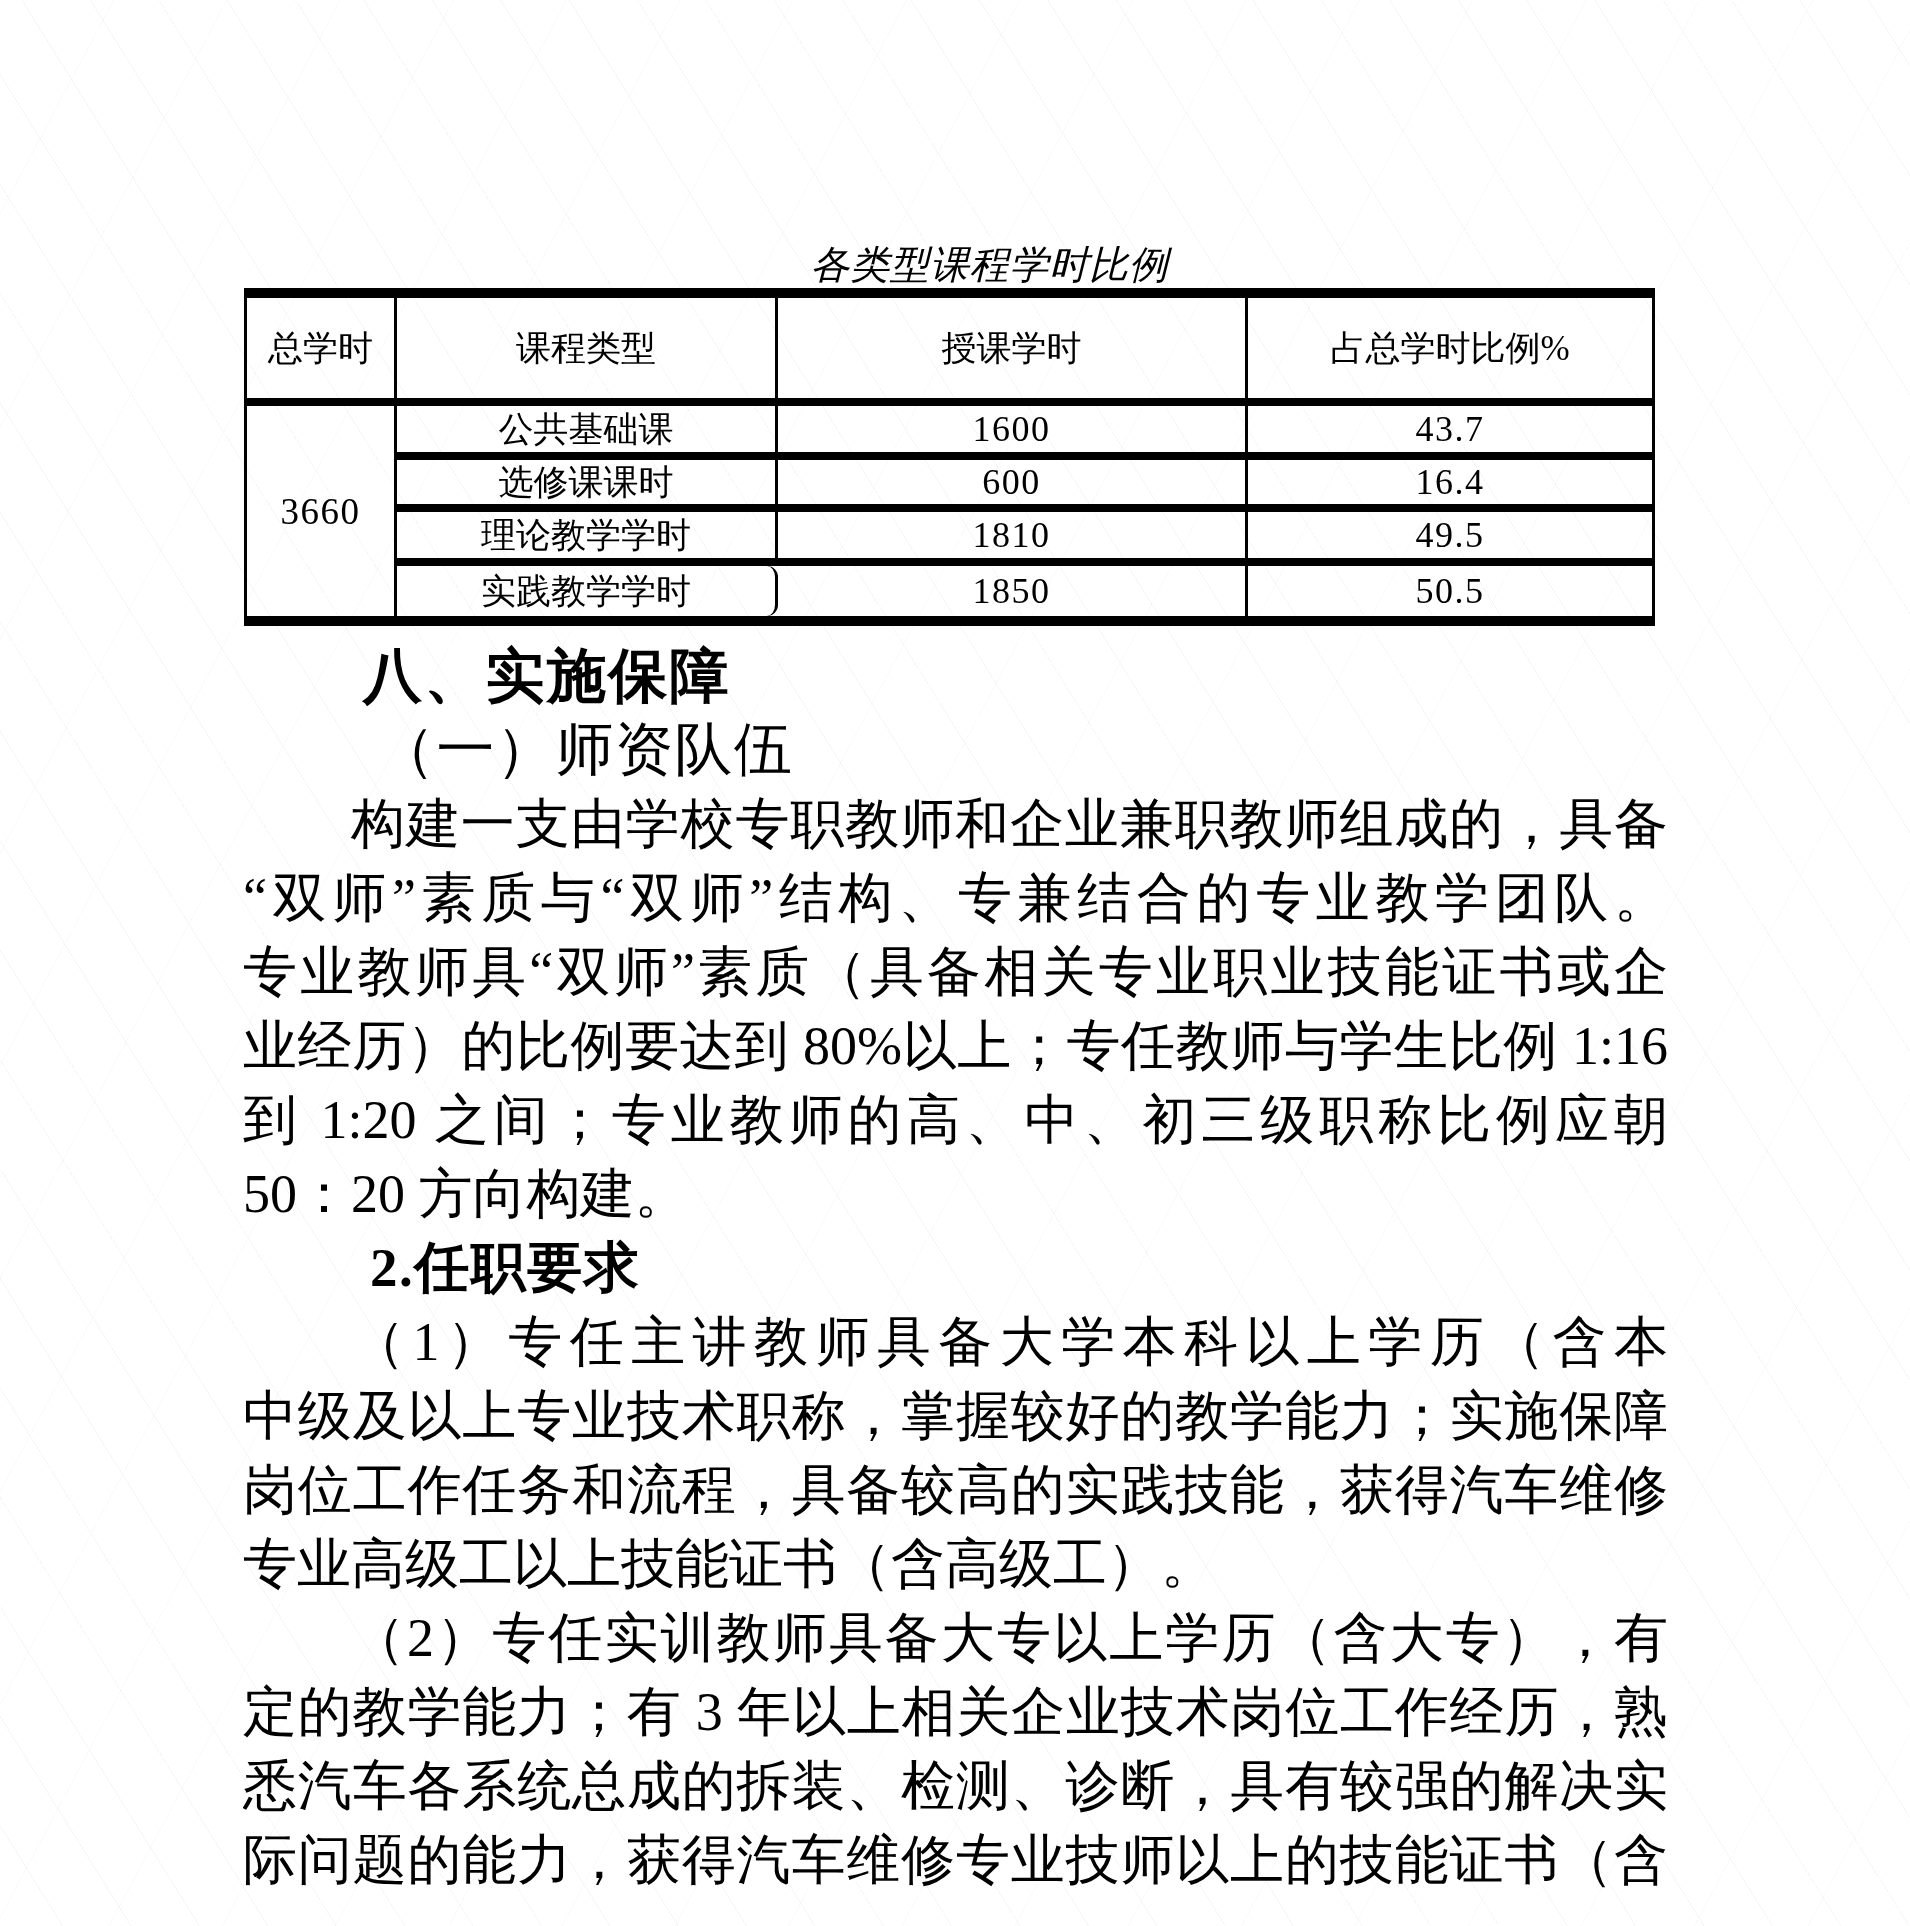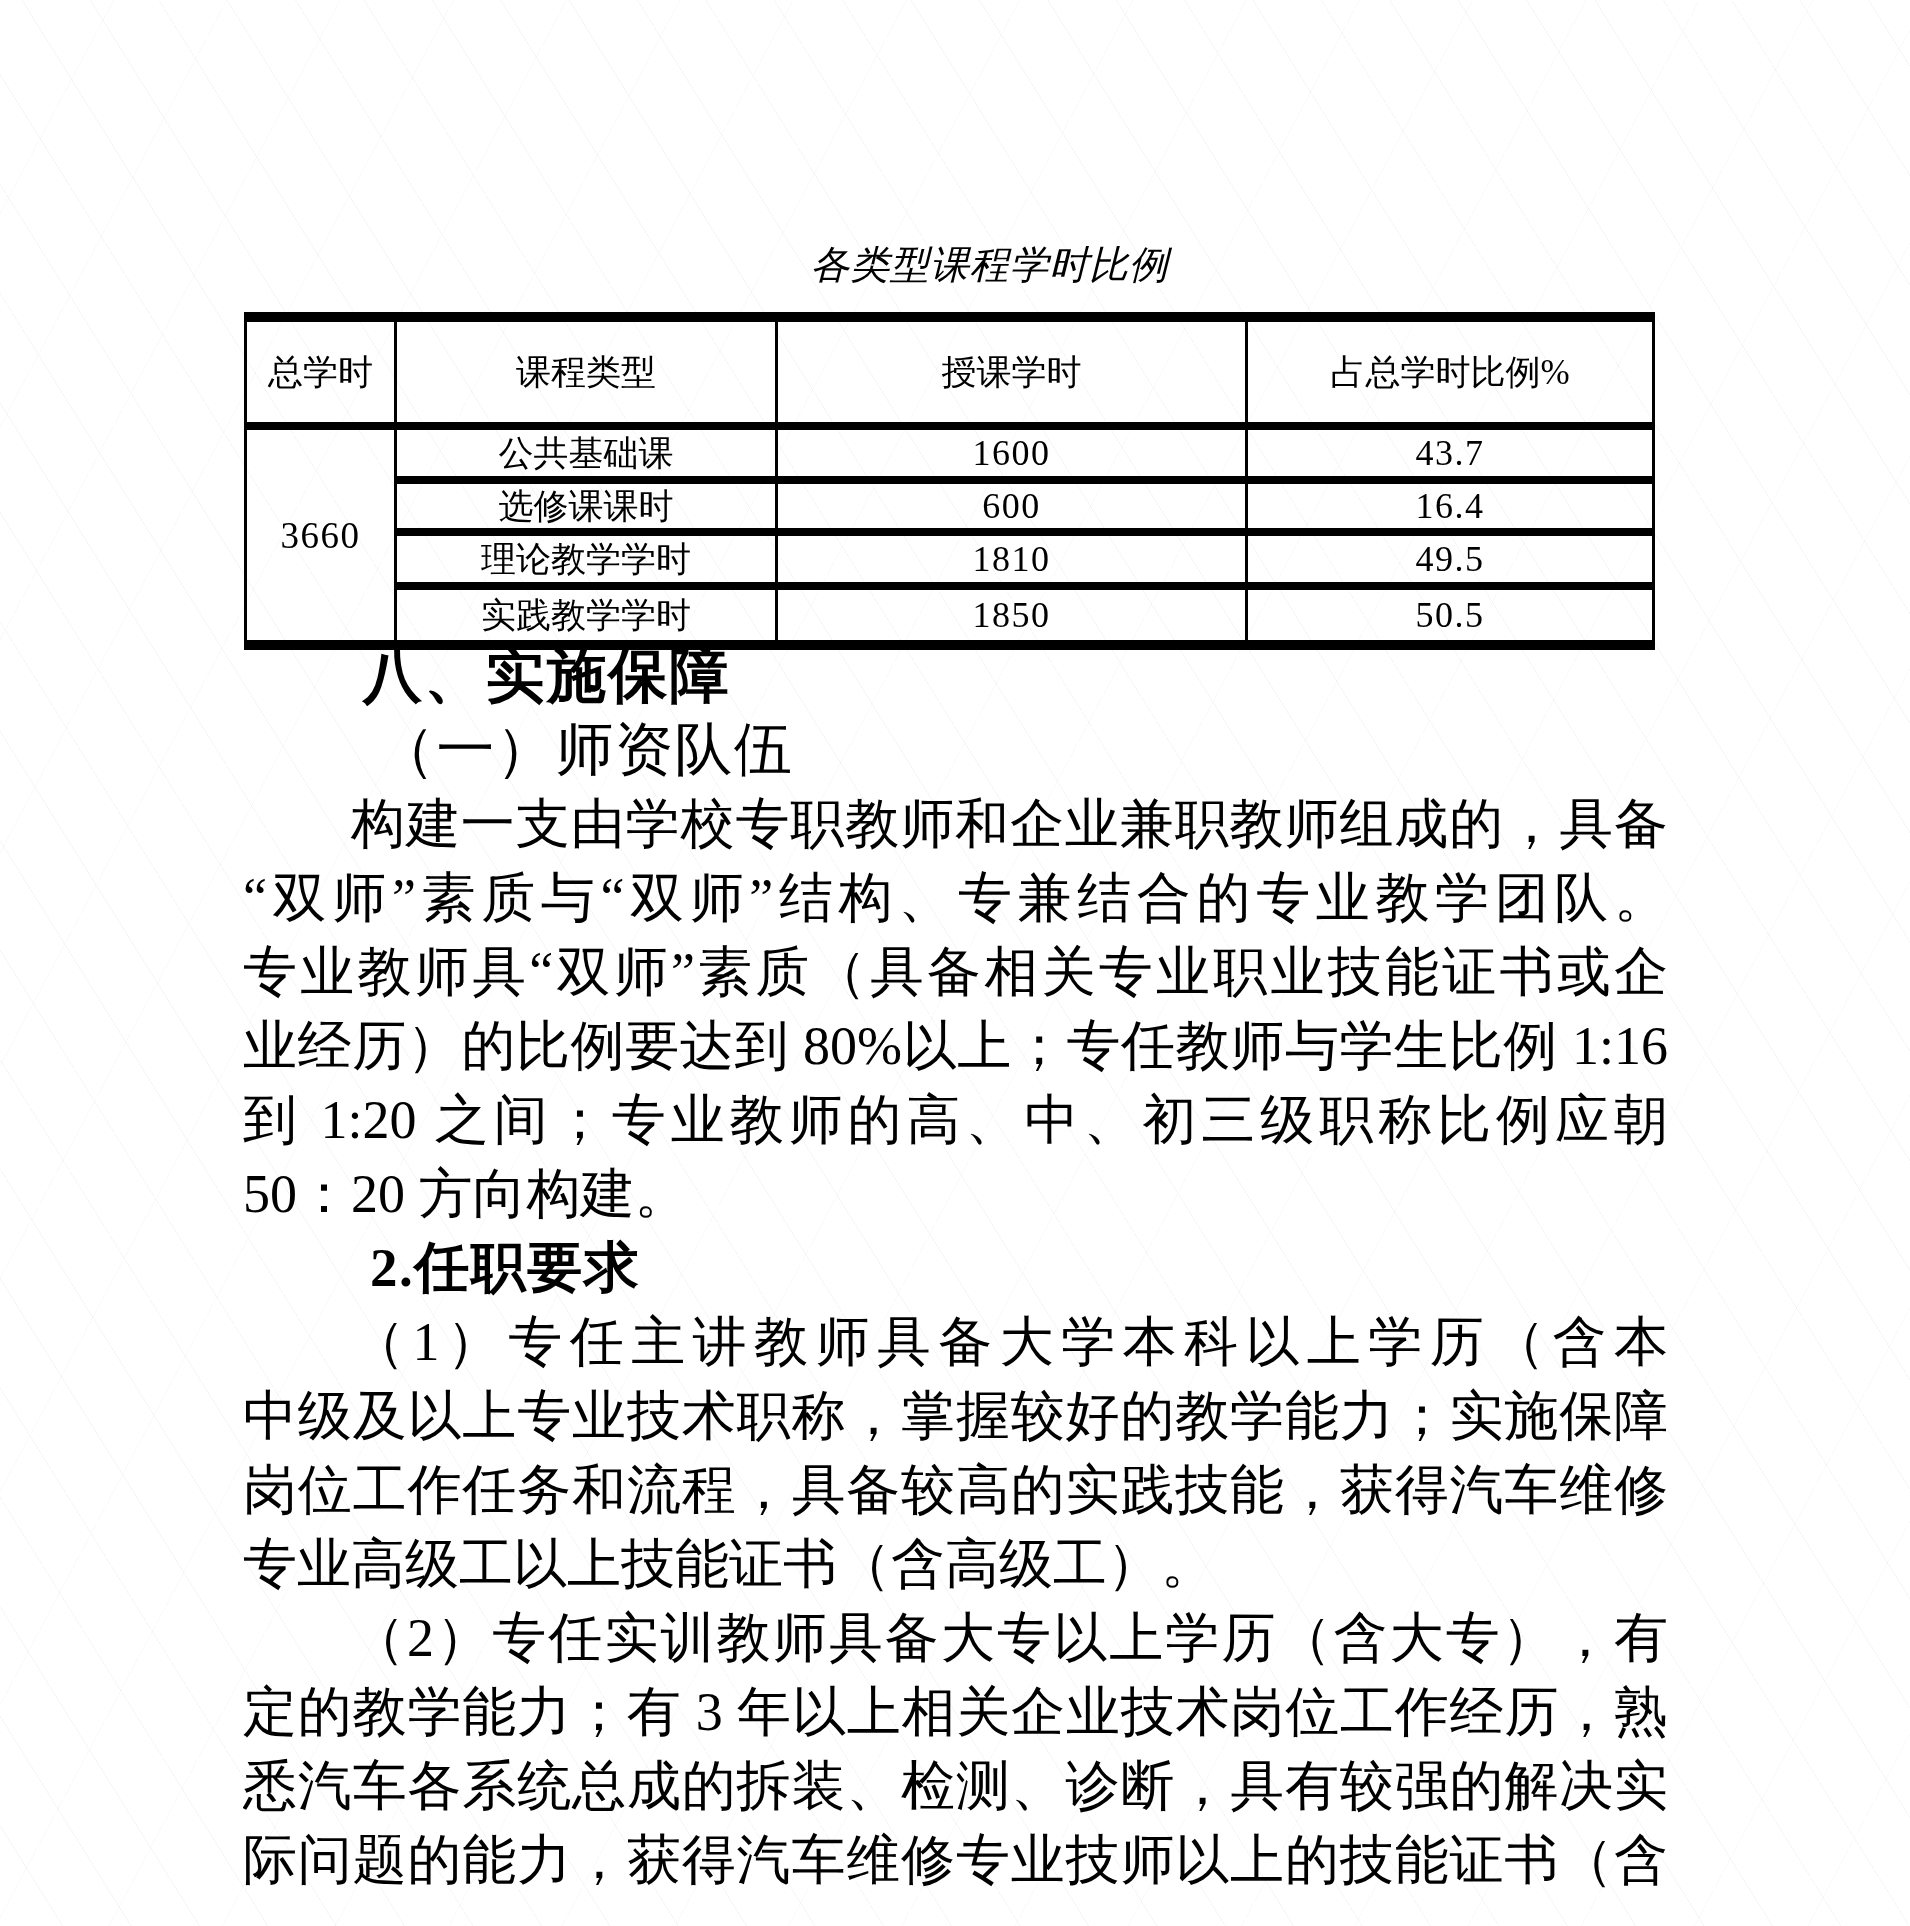--- a/index.html
+++ b/index.html
@@ -22,21 +22,21 @@
 
   .tbl-title{
     position:absolute;left:244px;top:242px;width:1414px;
     text-align:center;text-indent:77px;
     font-size:39px;line-height:45px;
     letter-spacing:0.8px;
     font-style:italic;
   }
 
   .tbl{
-    position:absolute;left:244px;top:312px;
+    position:absolute;left:244px;top:288px;
     display:grid;
     grid-template-columns:150px 381px 470px 404px;
     grid-template-rows:108px 54px 52px 54px 50px;
     border:3.9px solid #000;
     border-top-width:10px;
     border-bottom-width:10px;
     background:transparent;
   }
   .cell{
     box-sizing:border-box;
@@ -85,21 +85,21 @@
 
   <div class="cell vline hline" style="grid-row: 2;">公共基础课</div>
       <div class="cell vline num hline" style="grid-row: 2;">1600</div>
       <div class="cell num hline" style="grid-row: 2;">43.7</div>
       <div class="cell vline hline" style="grid-row: 3;">选修课课时</div>
       <div class="cell vline num hline" style="grid-row: 3;">600</div>
       <div class="cell num hline" style="grid-row: 3;">16.4</div>
       <div class="cell vline hline" style="grid-row: 4;">理论教学学时</div>
       <div class="cell vline num hline" style="grid-row: 4;">1810</div>
       <div class="cell num hline" style="grid-row: 4;">49.5</div>
-      <div class="cell vline" style="grid-row: 5;">实践教学学时</div>
+      <div class="cell vline" style="grid-row: 5; border-radius: 11px;">实践教学学时</div>
       <div class="cell vline num" style="grid-row: 5;">1850</div>
       <div class="cell num" style="grid-row: 5;">50.5</div>
     </div>
 
   <div class="content" id="content">
       <div class="ln h1">八、实施保障</div>
       <div class="ln h2">（一）师资队伍</div>
       <div class="ln just first">构建一支由学校专职教师和企业兼职教师组成的，具备</div>
       <div class="ln just">“双师”素质与“双师”结构、专兼结合的专业教学团队。</div>
       <div class="ln just">专业教师具“双师”素质（具备相关专业职业技能证书或企</div>

